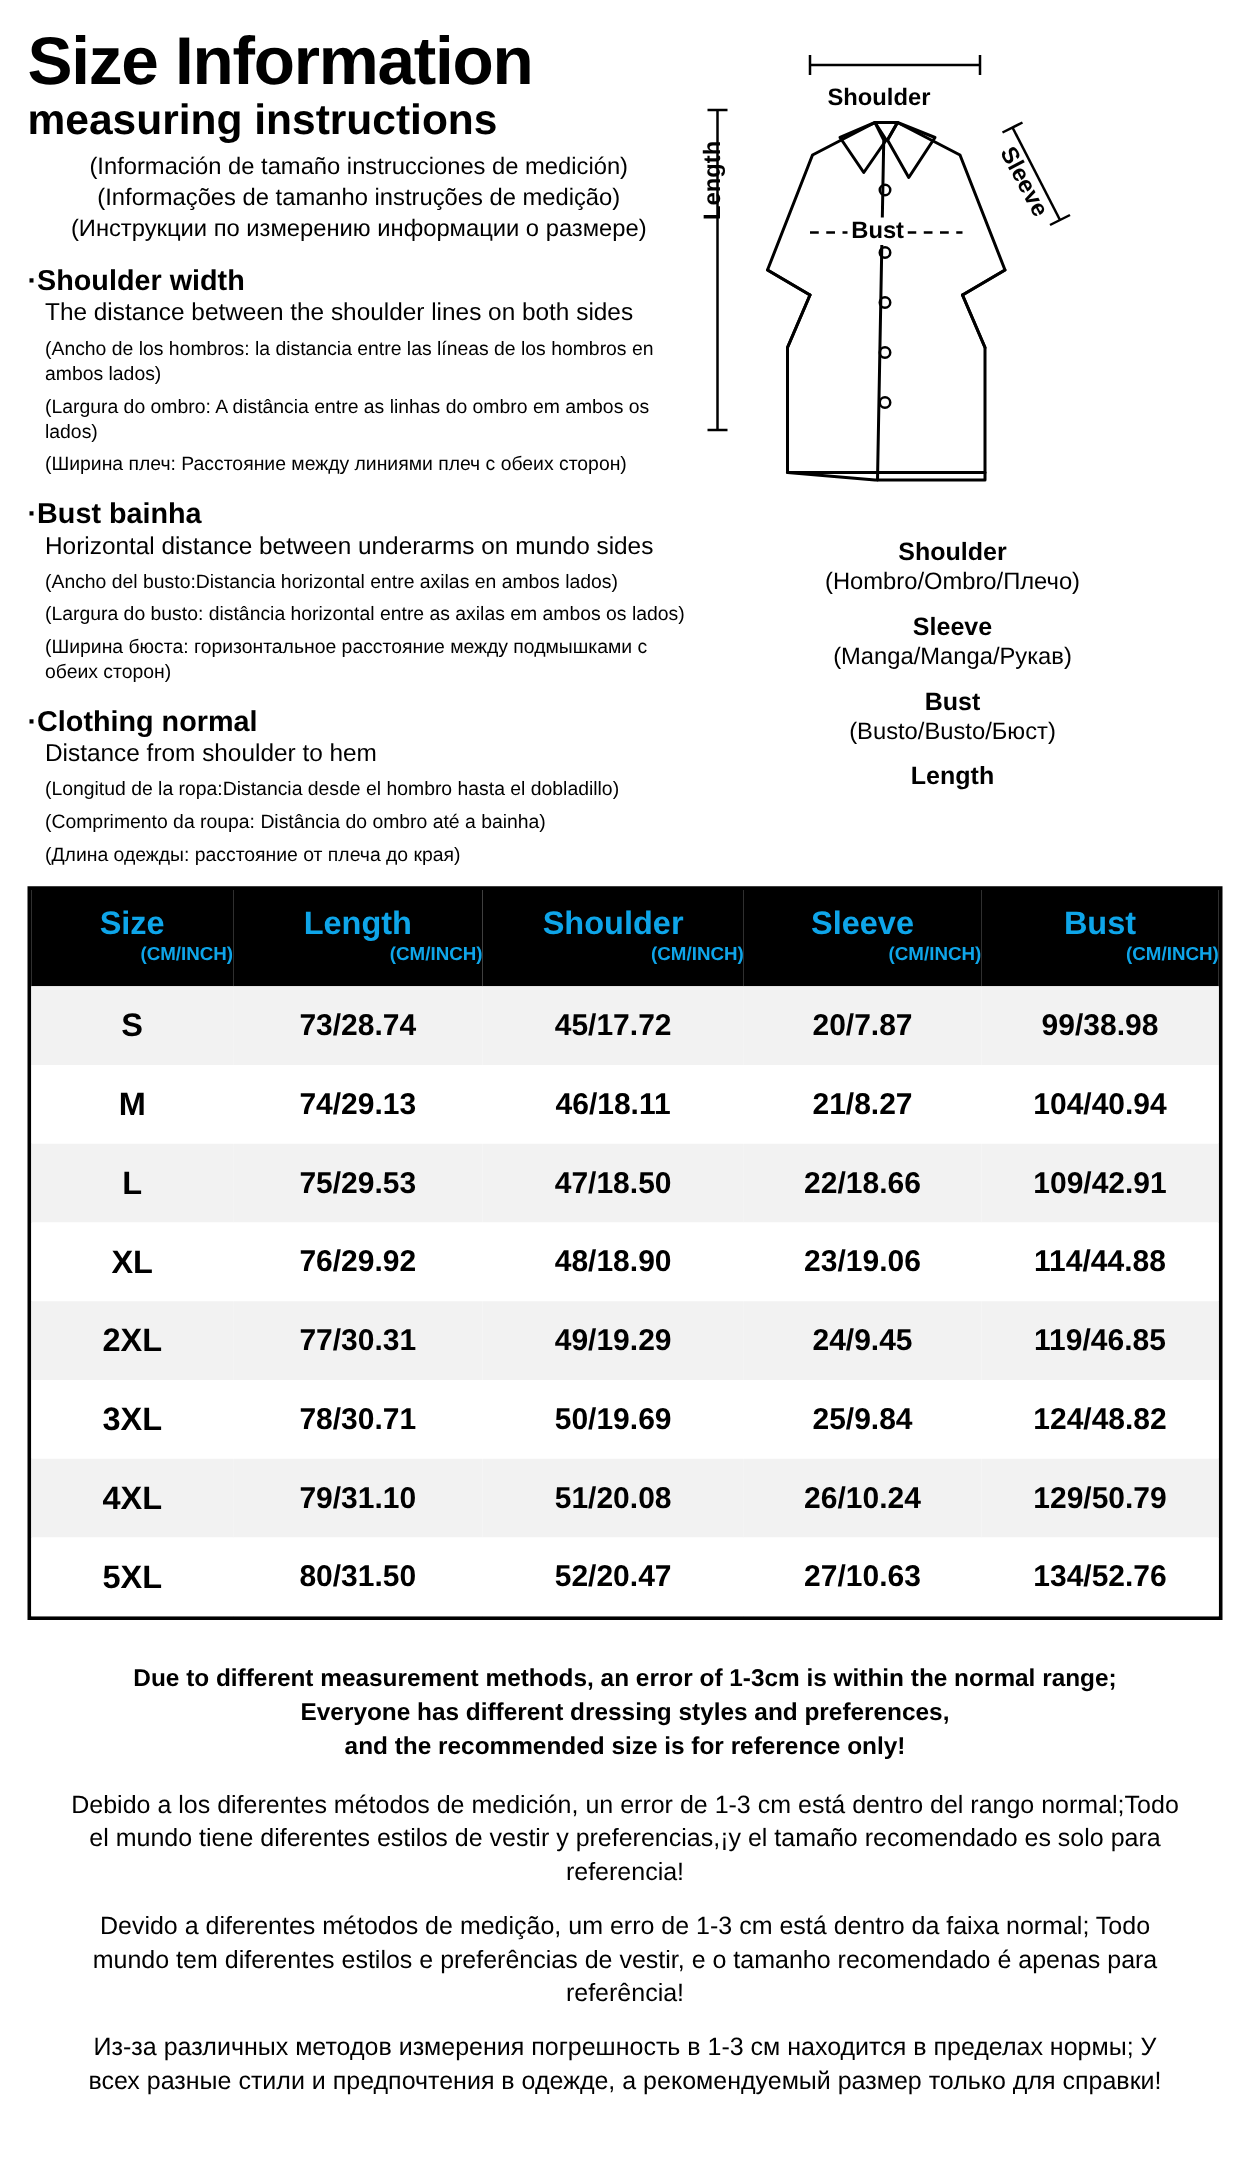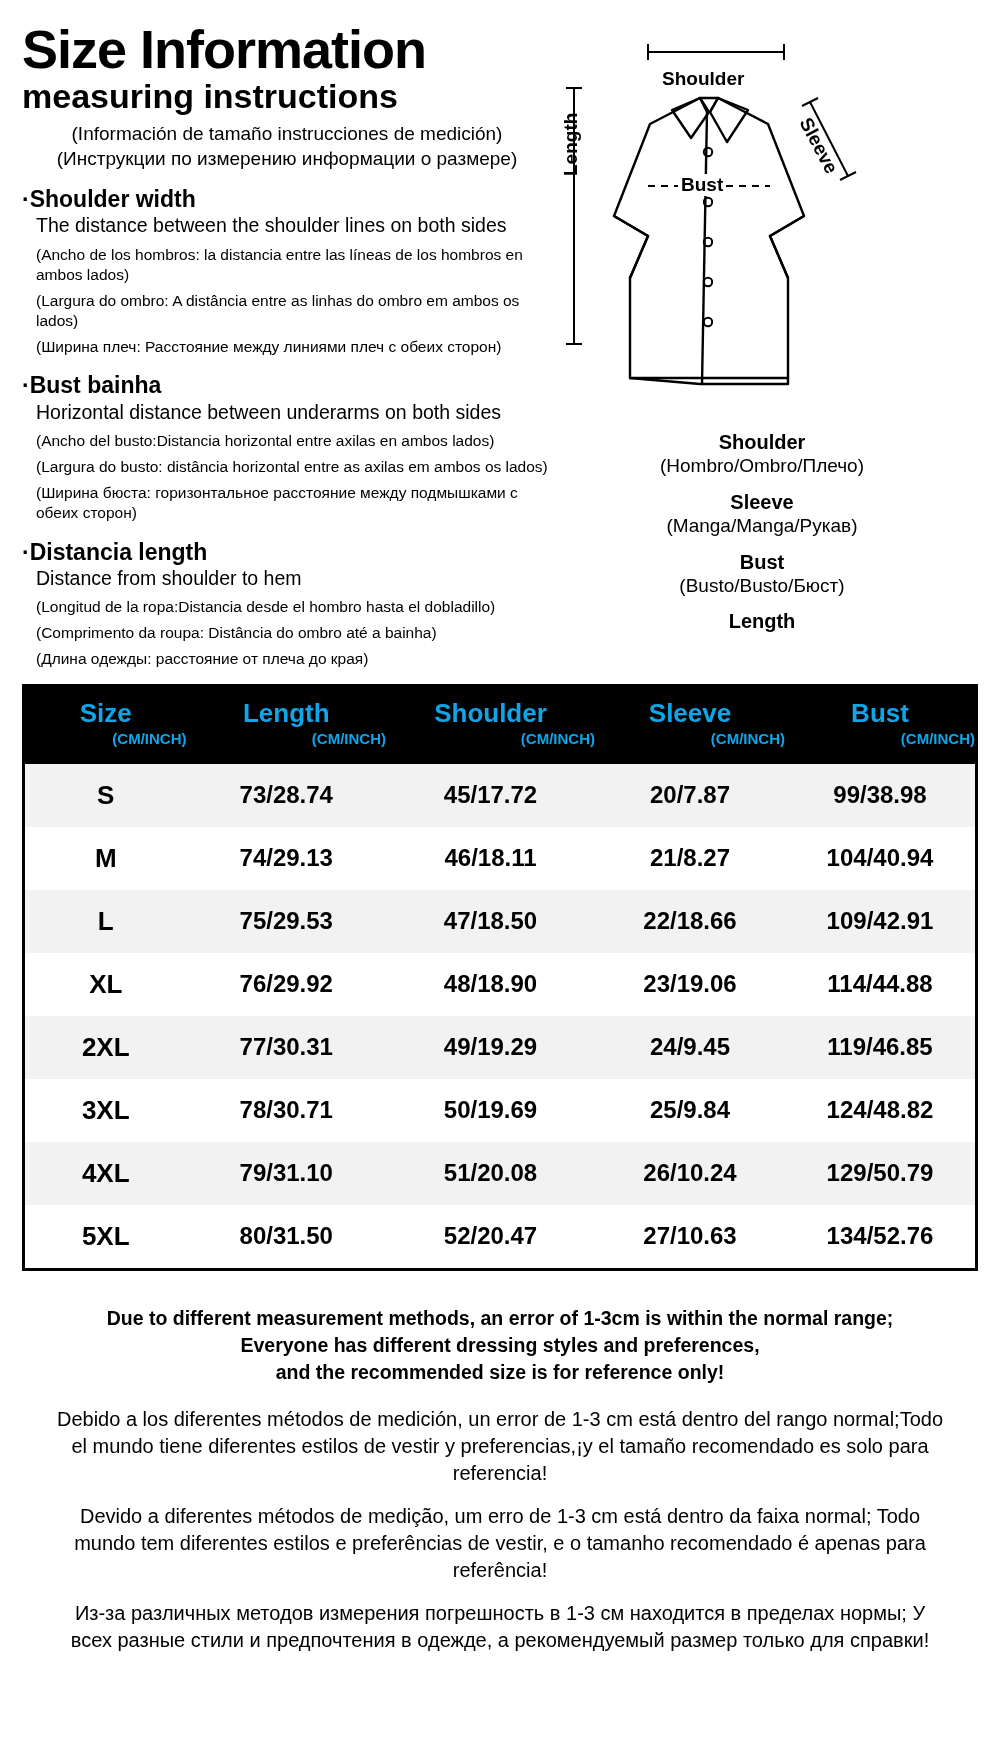--- a/index.html
+++ b/index.html
@@ -128,40 +128,41 @@
 </style>
 </head>
 <body>
 
 <div class="top">
 
   <div class="left-col">
     <h1 class="title">Size Information</h1>
     <h2 class="subtitle">measuring instructions</h2>
     <p class="trans-line">(Información de tamaño instrucciones de medición)</p>
+    <p class="trans-line">(Informações de tamanho instruções de medição)</p>
     <p class="trans-line">(Инструкции по измерению информации о размере)</p>
 
     <div class="section">
       <div class="sec-head">·Shoulder width</div>
       <div class="sec-sub">The distance between the shoulder lines on both sides</div>
       <div class="sec-trans">(Ancho de los hombros: la distancia entre las líneas de los hombros en ambos lados)</div>
       <div class="sec-trans">(Largura do ombro: A distância entre as linhas do ombro em ambos os lados)</div>
       <div class="sec-trans">(Ширина плеч: Расстояние между линиями плеч с обеих сторон)</div>
     </div>
 
     <div class="section">
       <div class="sec-head">·Bust bainha</div>
-      <div class="sec-sub">Horizontal distance between underarms on both sides</div>
+      <div class="sec-sub">Horizontal distance between underarms on mundo sides</div>
       <div class="sec-trans">(Ancho del busto:Distancia horizontal entre axilas en ambos lados)</div>
       <div class="sec-trans">(Largura do busto: distância horizontal entre as axilas em ambos os lados)</div>
       <div class="sec-trans">(Ширина бюста: горизонтальное расстояние между подмышками с обеих сторон)</div>
     </div>
 
     <div class="section">
-      <div class="sec-head">·Distancia length</div>
+      <div class="sec-head">·Clothing normal</div>
       <div class="sec-sub">Distance from shoulder to hem</div>
       <div class="sec-trans">(Longitud de la ropa:Distancia desde el hombro hasta el dobladillo)</div>
       <div class="sec-trans">(Comprimento da roupa: Distância do ombro até a bainha)</div>
       <div class="sec-trans">(Длина одежды: расстояние от плеча до края)</div>
     </div>
   </div>
 
   <div class="right-col">
     <div class="shirt-wrap">
       <svg width="420" height="400" viewBox="0 0 420 400">

